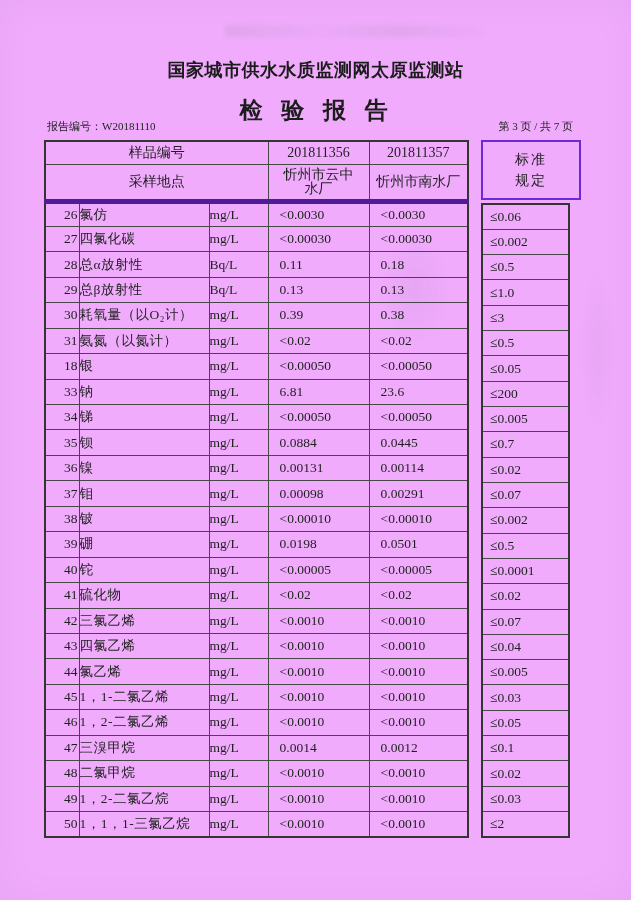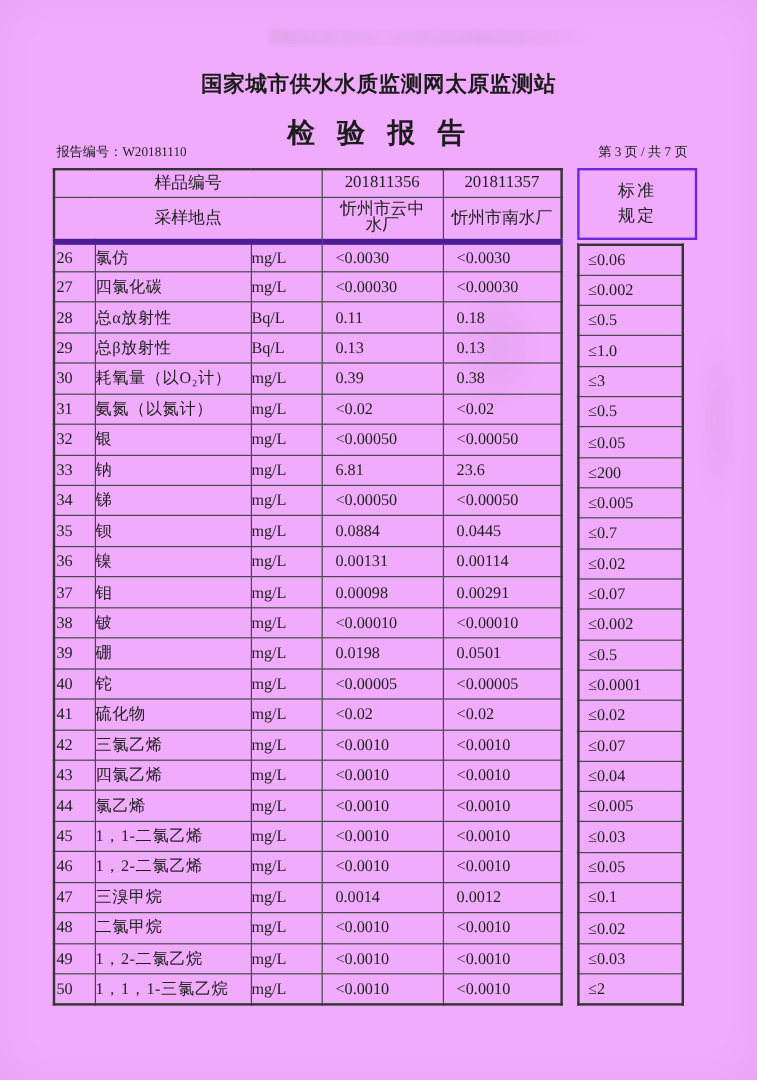--- a/index.html
+++ b/index.html
@@ -55,21 +55,21 @@
     border:1px solid #474747;
     font-size:13.5px;
     overflow:hidden;white-space:nowrap;
   }
   .main-table thead td{text-align:center;font-size:14px;white-space:normal;margin-top:15px;}
   .main-table thead tr.hrow1{height:23px;}
   .main-table thead tr.hrow2{height:37px;}
   .main-table thead tr.hrow2 td{border-bottom:5px solid #4c1d95;}
   .loc-narrow{display:inline-block;max-width:74px;line-height:1.0;vertical-align:middle;}
   .main-table tbody tr{height:25.44px;}
-  td.c-no{text-align:left;}
+  td.c-no{text-align:right;}
   td.c-name{padding-left:0;letter-spacing:0.5px;}
   td.c-unit{padding-left:0;}
   td.c-v{padding-left:11px;margin-left:30px;}
   .std-header{
     position:absolute;left:481px;top:140px;width:100px;height:60px;
     border:2px solid #6d28d9;
     box-sizing:border-box;
     display:flex;align-items:center;justify-content:center;
     text-align:center;font-size:14px;
   }
@@ -158,21 +158,21 @@
           <td class="c-v">0.38</td>
         </tr>
         <tr>
           <td class="c-no">31</td>
           <td class="c-name">氨氮（以氮计）</td>
           <td class="c-unit">mg/L</td>
           <td class="c-v">&lt;0.02</td>
           <td class="c-v">&lt;0.02</td>
         </tr>
         <tr>
-          <td class="c-no">32</td>
+          <td class="c-no">18</td>
           <td class="c-name">银</td>
           <td class="c-unit">mg/L</td>
           <td class="c-v">&lt;0.00050</td>
           <td class="c-v">&lt;0.00050</td>
         </tr>
         <tr>
           <td class="c-no">33</td>
           <td class="c-name">钠</td>
           <td class="c-unit">mg/L</td>
           <td class="c-v">6.81</td>

